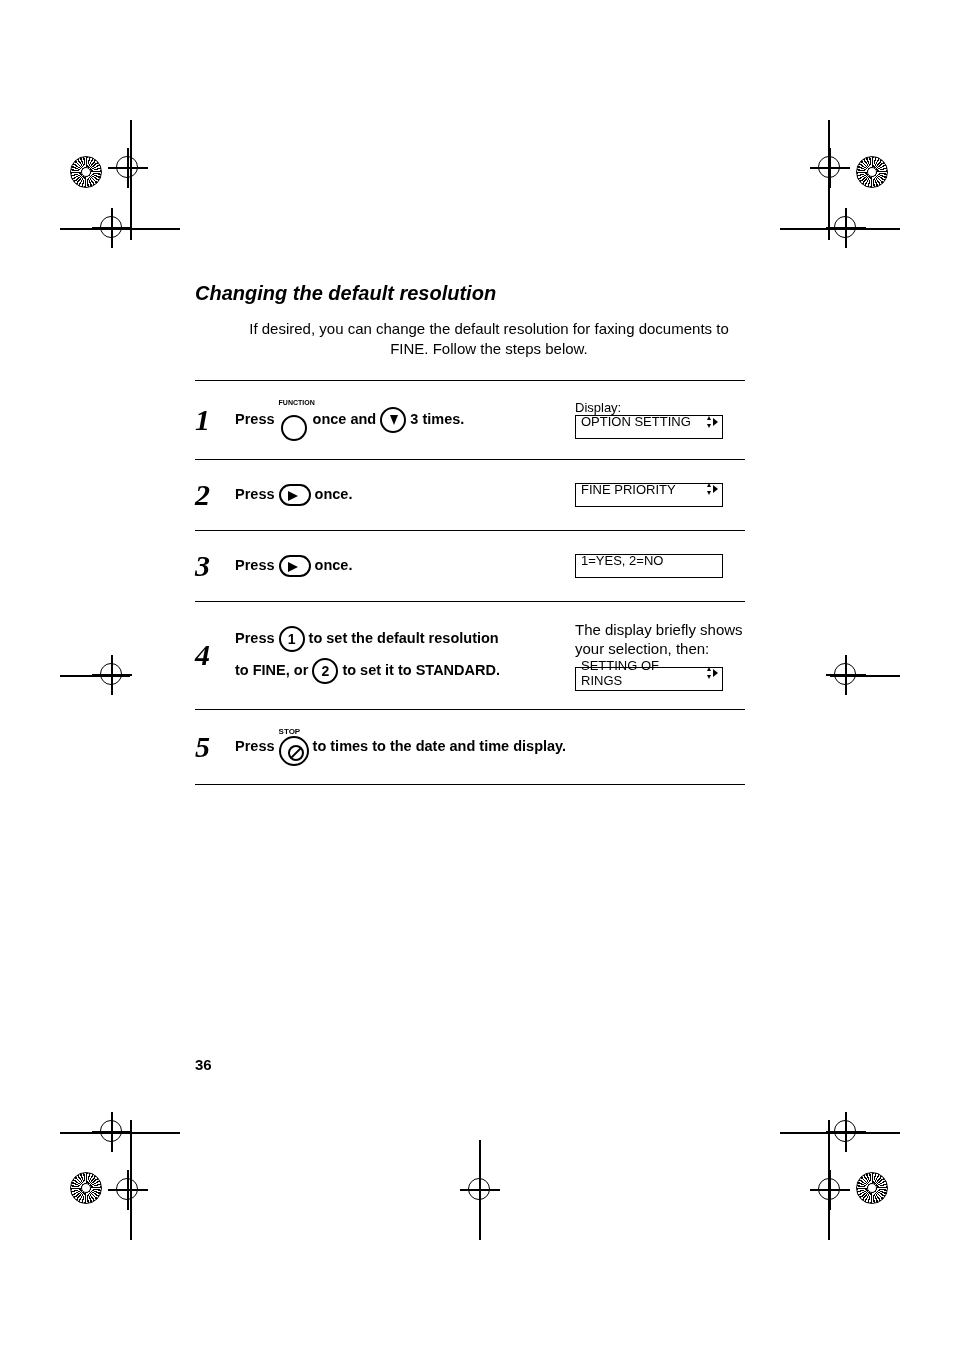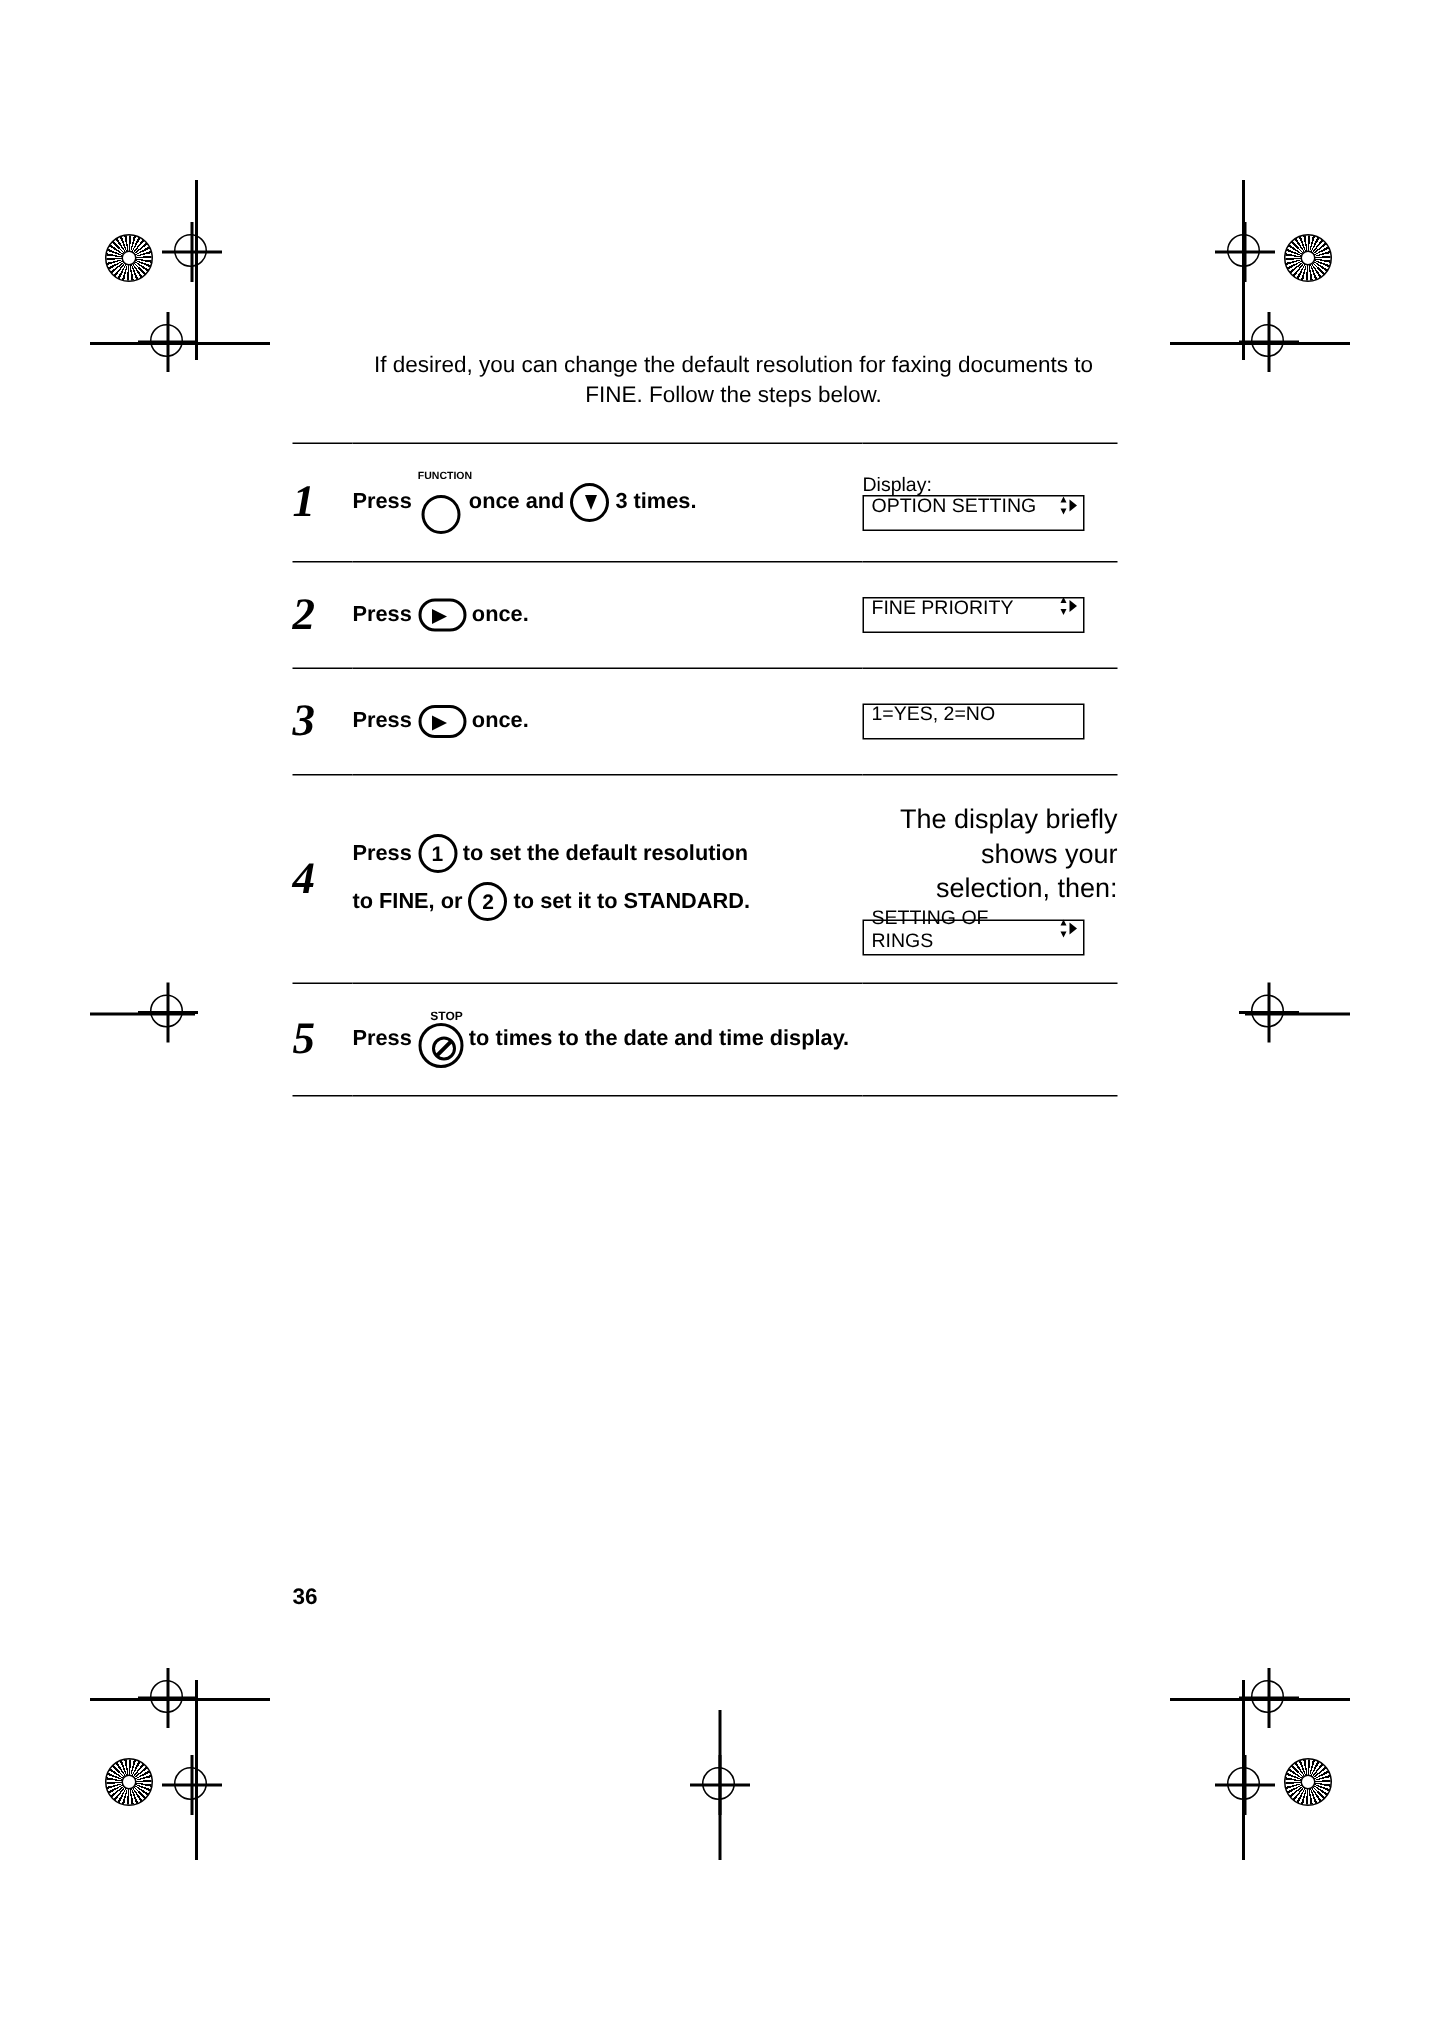--- a/index.html
+++ b/index.html
@@ -63,21 +63,21 @@
   td.instr { font-size: 14.5px; font-weight: bold; }
   td.right { width: 170px; text-align: left; font-size: 13.5px; margin-left: 30px; }
 
   .display-label { font-size: 13px; display:inline-block; margin-right:4px;}
   .lcd {
     display: inline-flex; align-items: center; justify-content: space-between;
     width: 148px; height: 24px; border: 1px solid #000; padding: 0 3px 11px 5px;
     font-size: 13px; vertical-align: middle;
   }
   .lcd-arrows svg { display: block; }
-  .note { font-size: 18px; line-height: 1.3; text-align: right; }
+  .note { font-size: 15px; line-height: 1.3; }
 
   
   .btn {
     display: inline-block;
     vertical-align: middle;
     text-align: center;
   }
   .btn.oval {
     width: 32px; height: 22px; border: 2px solid #000; border-radius: 12px;
     position: relative;
@@ -97,21 +97,21 @@
   .btn.down::after{
     content:""; position:absolute; left:8px; top:6px;
     width:0; height:0; border-left:4px solid transparent; border-right:4px solid transparent;
     border-top:10px solid #000;
   }
   .btn.num1, .btn.num2 {
     width:26px; height:26px; border:2px solid #000; border-radius:50%;
     font-size:14px; font-weight:bold; line-height:22px;
     font-family: Arial, sans-serif;
   }
-  .stop-wrap { display:inline-block; text-align:right; vertical-align:middle; }
+  .stop-wrap { display:inline-block; text-align:left; vertical-align:middle; }
   .stop-label { font-size:8px; font-weight:bold; display:block; line-height:1; }
   .btn.stop {
     width:30px; height:30px; border:2px solid #000; border-radius:50%;
     position:relative;
   }
   .btn.stop::after{
     content:""; position:absolute; left:7px; top:7px; width:12px; height:12px;
     border:2px solid #000; border-radius:50%;
     background: linear-gradient(to bottom, transparent 40%, #000 40%, #000 60%, transparent 60%);
     transform: rotate(-45deg);
@@ -170,20 +170,21 @@
 <div class="cross" style="left:810px; top:1170px;">
     <div class="ring"></div>
   </div>
 <div style="position:absolute;left:828px;top:1120px;width:2px;height:120px;background:#000"></div>
 <div class="cross" style="left:826px; top:1112px;">
     <div class="ring"></div>
   </div>
 <div style="position:absolute;left:780px;top:1132px;width:120px;height:2px;background:#000"></div>
 
 <div class="content">
+  <div class="section-title">Changing the default resolution</div>
   <div class="intro">If desired, you can change the default resolution for faxing documents to FINE. Follow the steps below.</div>
 
   <table class="steps">
 
     <tbody>
         <tr>
       <td class="num">1</td>
       <td class="instr">
         <span>Press</span>
         <span class="fn-wrap">

